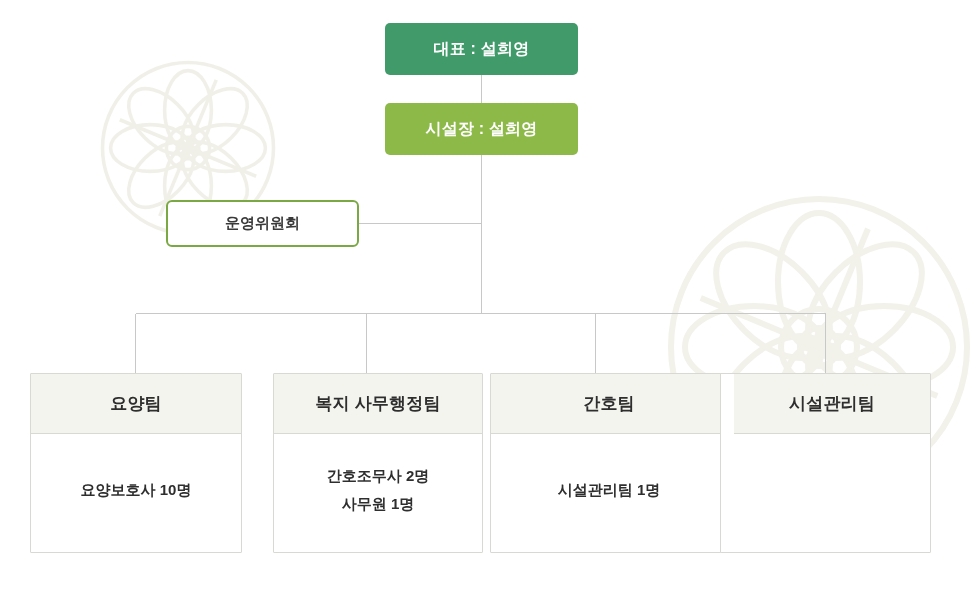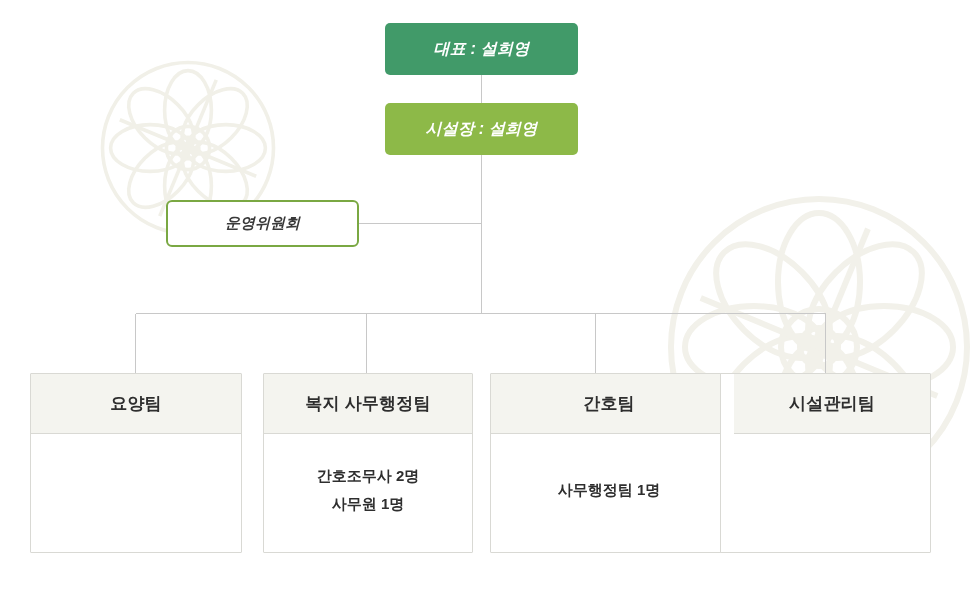--- a/index.html
+++ b/index.html
@@ -41,21 +41,20 @@
 
   
   .node {
     position: absolute;
     box-sizing: border-box;
     z-index: 2;
     display: flex;
     align-items: center;
     justify-content: center;
     text-align: center;
-    font-style: italic;
   }
 
   
   .node-exec {
     left: 385px;
     top: 23px;
     width: 193px;
     height: 52px;
     background: #419a69;
     border-radius: 5px;
@@ -132,21 +131,21 @@
   }
   .team-card .team-role {
     color: #2e2e2e;
     font-size: 15px;
     font-weight: 700;
     line-height: 1.5;
     white-space: nowrap;
   }
 
   .card-1 { left: 30px;  width: 212px; }
-  .card-2 { left: 263px; width: 210px; }
+  .card-2 { left: 273px; width: 210px; }
   .card-3 { left: 490px; width: 238px; }
   .card-4 { left: 720px; width: 211px; padding-left: 13px; }
 </style>
 </head>
 <body>
 
 <div id="org-canvas">
 
   <div class="watermark" style="left:98px; top:58px;">
     <svg width="180" height="180" viewBox="0 0 200 200" aria-hidden="true">
@@ -227,38 +226,41 @@
   </div>
 
   <div class="node node-committee">
     <span>운영위원회</span>
   </div>
 
   <div class="team-card card-1">
     <div class="team-header">
       <span>요양팀</span>
     </div>
+    <div class="team-body">
+      <div class="team-role">요양보호사 10명</div>
+    </div>
   </div>
 
   <div class="team-card card-2">
     <div class="team-header">
       <span>복지 사무행정팀</span>
     </div>
     <div class="team-body">
       <div class="team-role">간호조무사 2명</div>
       <div class="team-role">사무원 1명</div>
     </div>
   </div>
 
   <div class="team-card card-3">
     <div class="team-header">
       <span>간호팀</span>
     </div>
     <div class="team-body">
-      <div class="team-role">사무행정팀 1명</div>
+      <div class="team-role">시설관리팀 1명</div>
     </div>
   </div>
 
   <div class="team-card card-4">
     <div class="team-header">
       <span>시설관리팀</span>
     </div>
   </div>
 
 </div>

